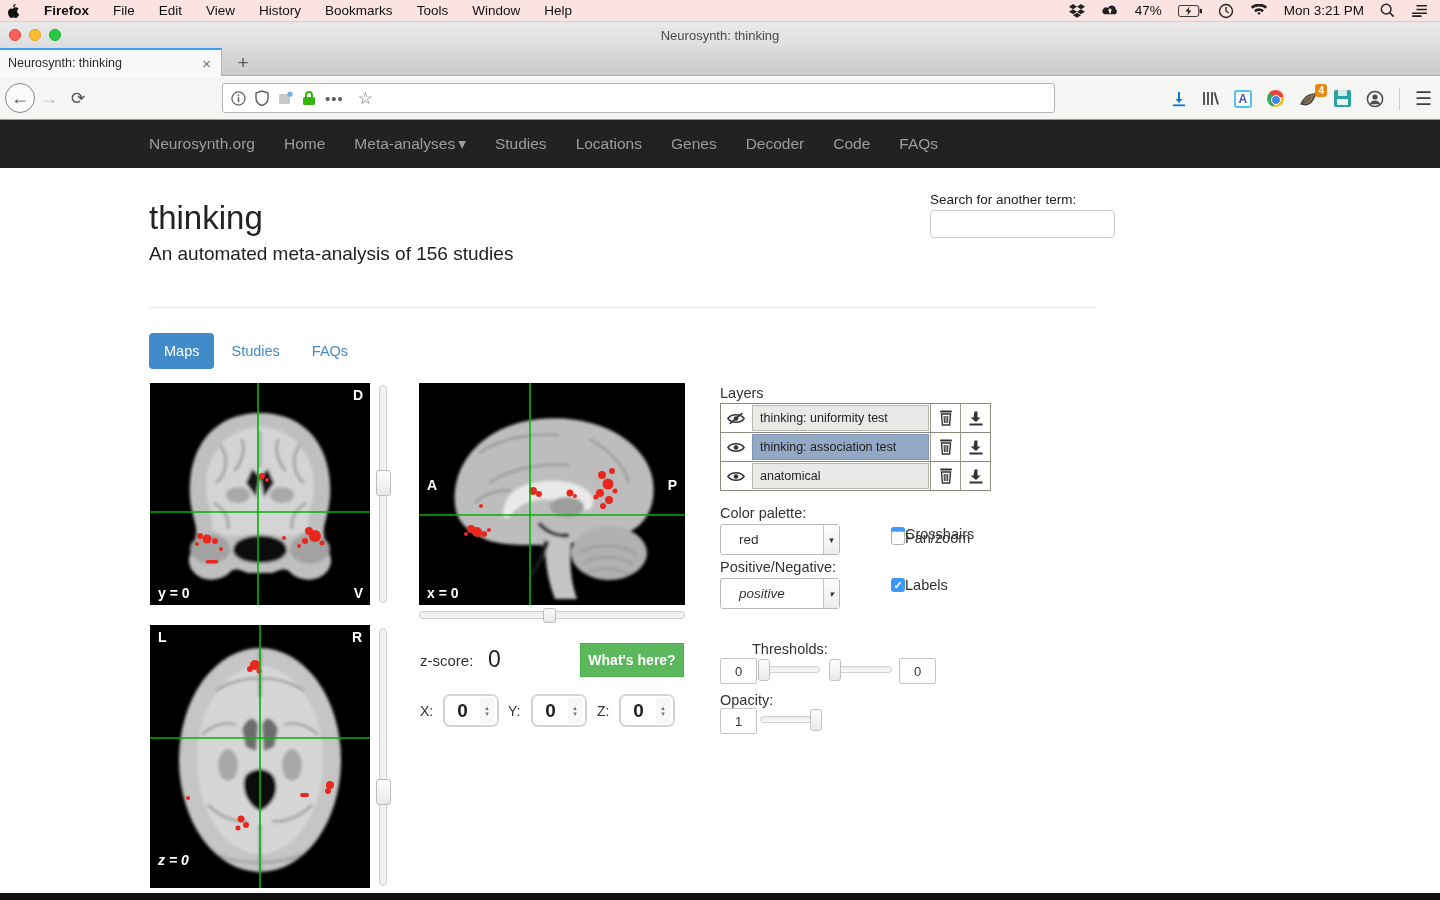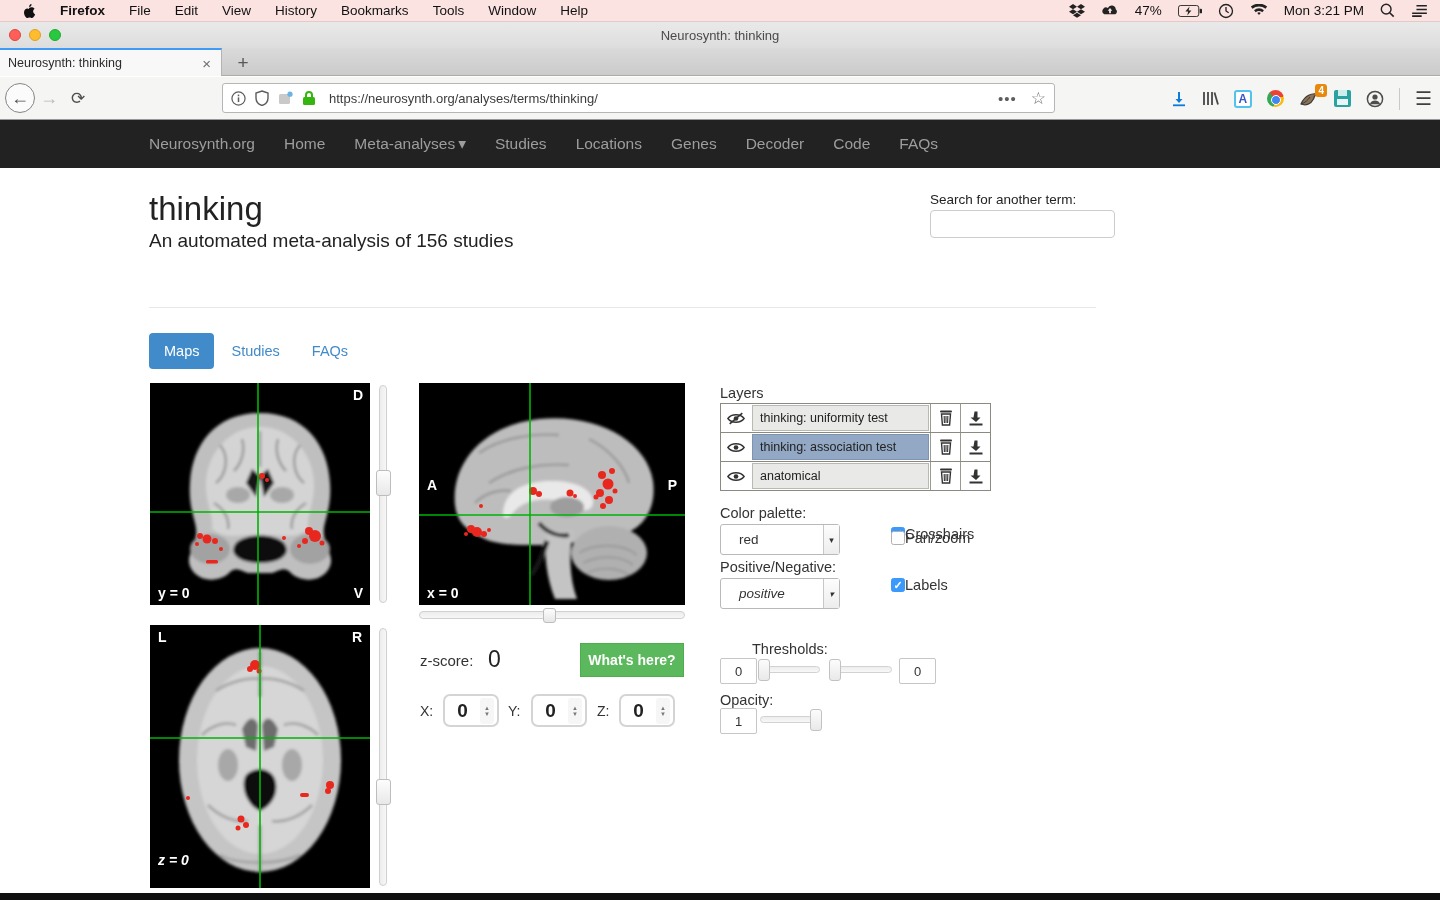--- a/index.html
+++ b/index.html
@@ -4,21 +4,21 @@
 <style>
   * { box-sizing: border-box; margin:0; padding:0; }
   html,body { width:1440px; height:900px; }
   body { font-family:"Liberation Sans",sans-serif; background:#fff; overflow:hidden; position:relative; }
   .abs { position:absolute; }
   svg { display:block; }
 
   
   .menubar { left:0; top:0; width:1440px; height:22px; background:#fbe3e1; border-bottom:1px solid #e3c9c7;
              display:flex; align-items:center; justify-content:space-between; font-size:13.5px; color:#111; }
-  .menubar-left { display:flex; align-items:center; gap:24px; padding-left:14px;margin-left:8px; }
+  .menubar-left { display:flex; align-items:center; gap:24px; padding-left:6px; }
   .menubar-right { display:flex; align-items:center; gap:16px; padding-right:12px; }
   .menu-item { white-space:nowrap; }
   .menu-item.bold { font-weight:bold; }
   .mb-ic { display:inline-flex; align-items:center; }
 
   
   .titlebar { left:0; top:22px; width:1440px; height:26px; background:linear-gradient(#e9e9e9,#dddddd);
               display:flex; align-items:center; }
   .traffic { display:flex; gap:8px; padding-left:9px; }
   .light { width:12px; height:12px; border-radius:50%; }
@@ -66,22 +66,22 @@
   .tb-sep { width:1px; height:22px; background:#c9c9c9; }
   .hamburger { font-size:19px; color:#3f3f3f; }
 
   
   .sitenav { left:0; top:120px; width:1440px; height:48px; background:#222; display:flex; align-items:center;
              padding-left:149px; gap:29px; }
   .sitenav span { color:#9d9d9d; font-size:15.5px; white-space:nowrap; }
   .caret { font-size:10px; margin-left:3px; }
 
   
-  .page-title { left:149px; top:190px; font-size:33px; font-weight:400; color:#222; }
-  .page-sub { left:149px; top:230px; font-size:19px; font-weight:400; color:#222; }
+  .page-title { left:149px; top:199px; font-size:33px; font-weight:400; color:#222; }
+  .page-sub { left:149px; top:243px; font-size:19px; font-weight:400; color:#222; }
   .search-label { left:930px; top:192px; font-size:13.5px; color:#222; }
   .search-input { left:930px; top:210px; width:185px; height:28px; border:1px solid #ccc; border-radius:4px; background:#fff; }
   .hr { left:149px; top:307px; width:947px; height:1px; background:#e8e8e8; }
 
   
   .tabs { left:149px; top:333px; display:flex; align-items:center; }
   .tab-pill { font-size:14.5px; color:#428bca; padding:10px 15px; border-radius:4px; margin-right:2px; }
   .tab-pill.active { background:#428bca; color:#fff; }
 
   
@@ -250,21 +250,20 @@
           <rect x="1" y="3" width="11" height="10" rx="1.5" fill="#c9c9c9"></rect>
           <circle cx="12" cy="3.2" r="2.6" fill="#6db3e8"></circle>
         </svg>
     </span>
     <span class="url-ic">
       <svg width="14" height="16" viewBox="0 0 14 16">
           <rect x="1" y="7" width="12" height="8" rx="1.5" fill="#35b510"></rect>
           <path d="M4 7V5a3 3 0 016 0v2" fill="none" stroke="#35b510" stroke-width="2"></path>
         </svg>
     </span>
-    <span class="url-text">https://neurosynth.org/analyses/terms/thinking/</span>
     <span class="url-right">
       <span class="ellipsis">•••</span>
       <span class="star">☆</span>
     </span>
   </div>
 
   <div class="tb-icons">
     <span class="nav-btn dl-arrow">
       <svg width="16" height="16" viewBox="0 0 16 16">
           <path fill="#0c7bdc" d="M7 1h2v7h2.5L8 12 4.5 8H7z"></path>

